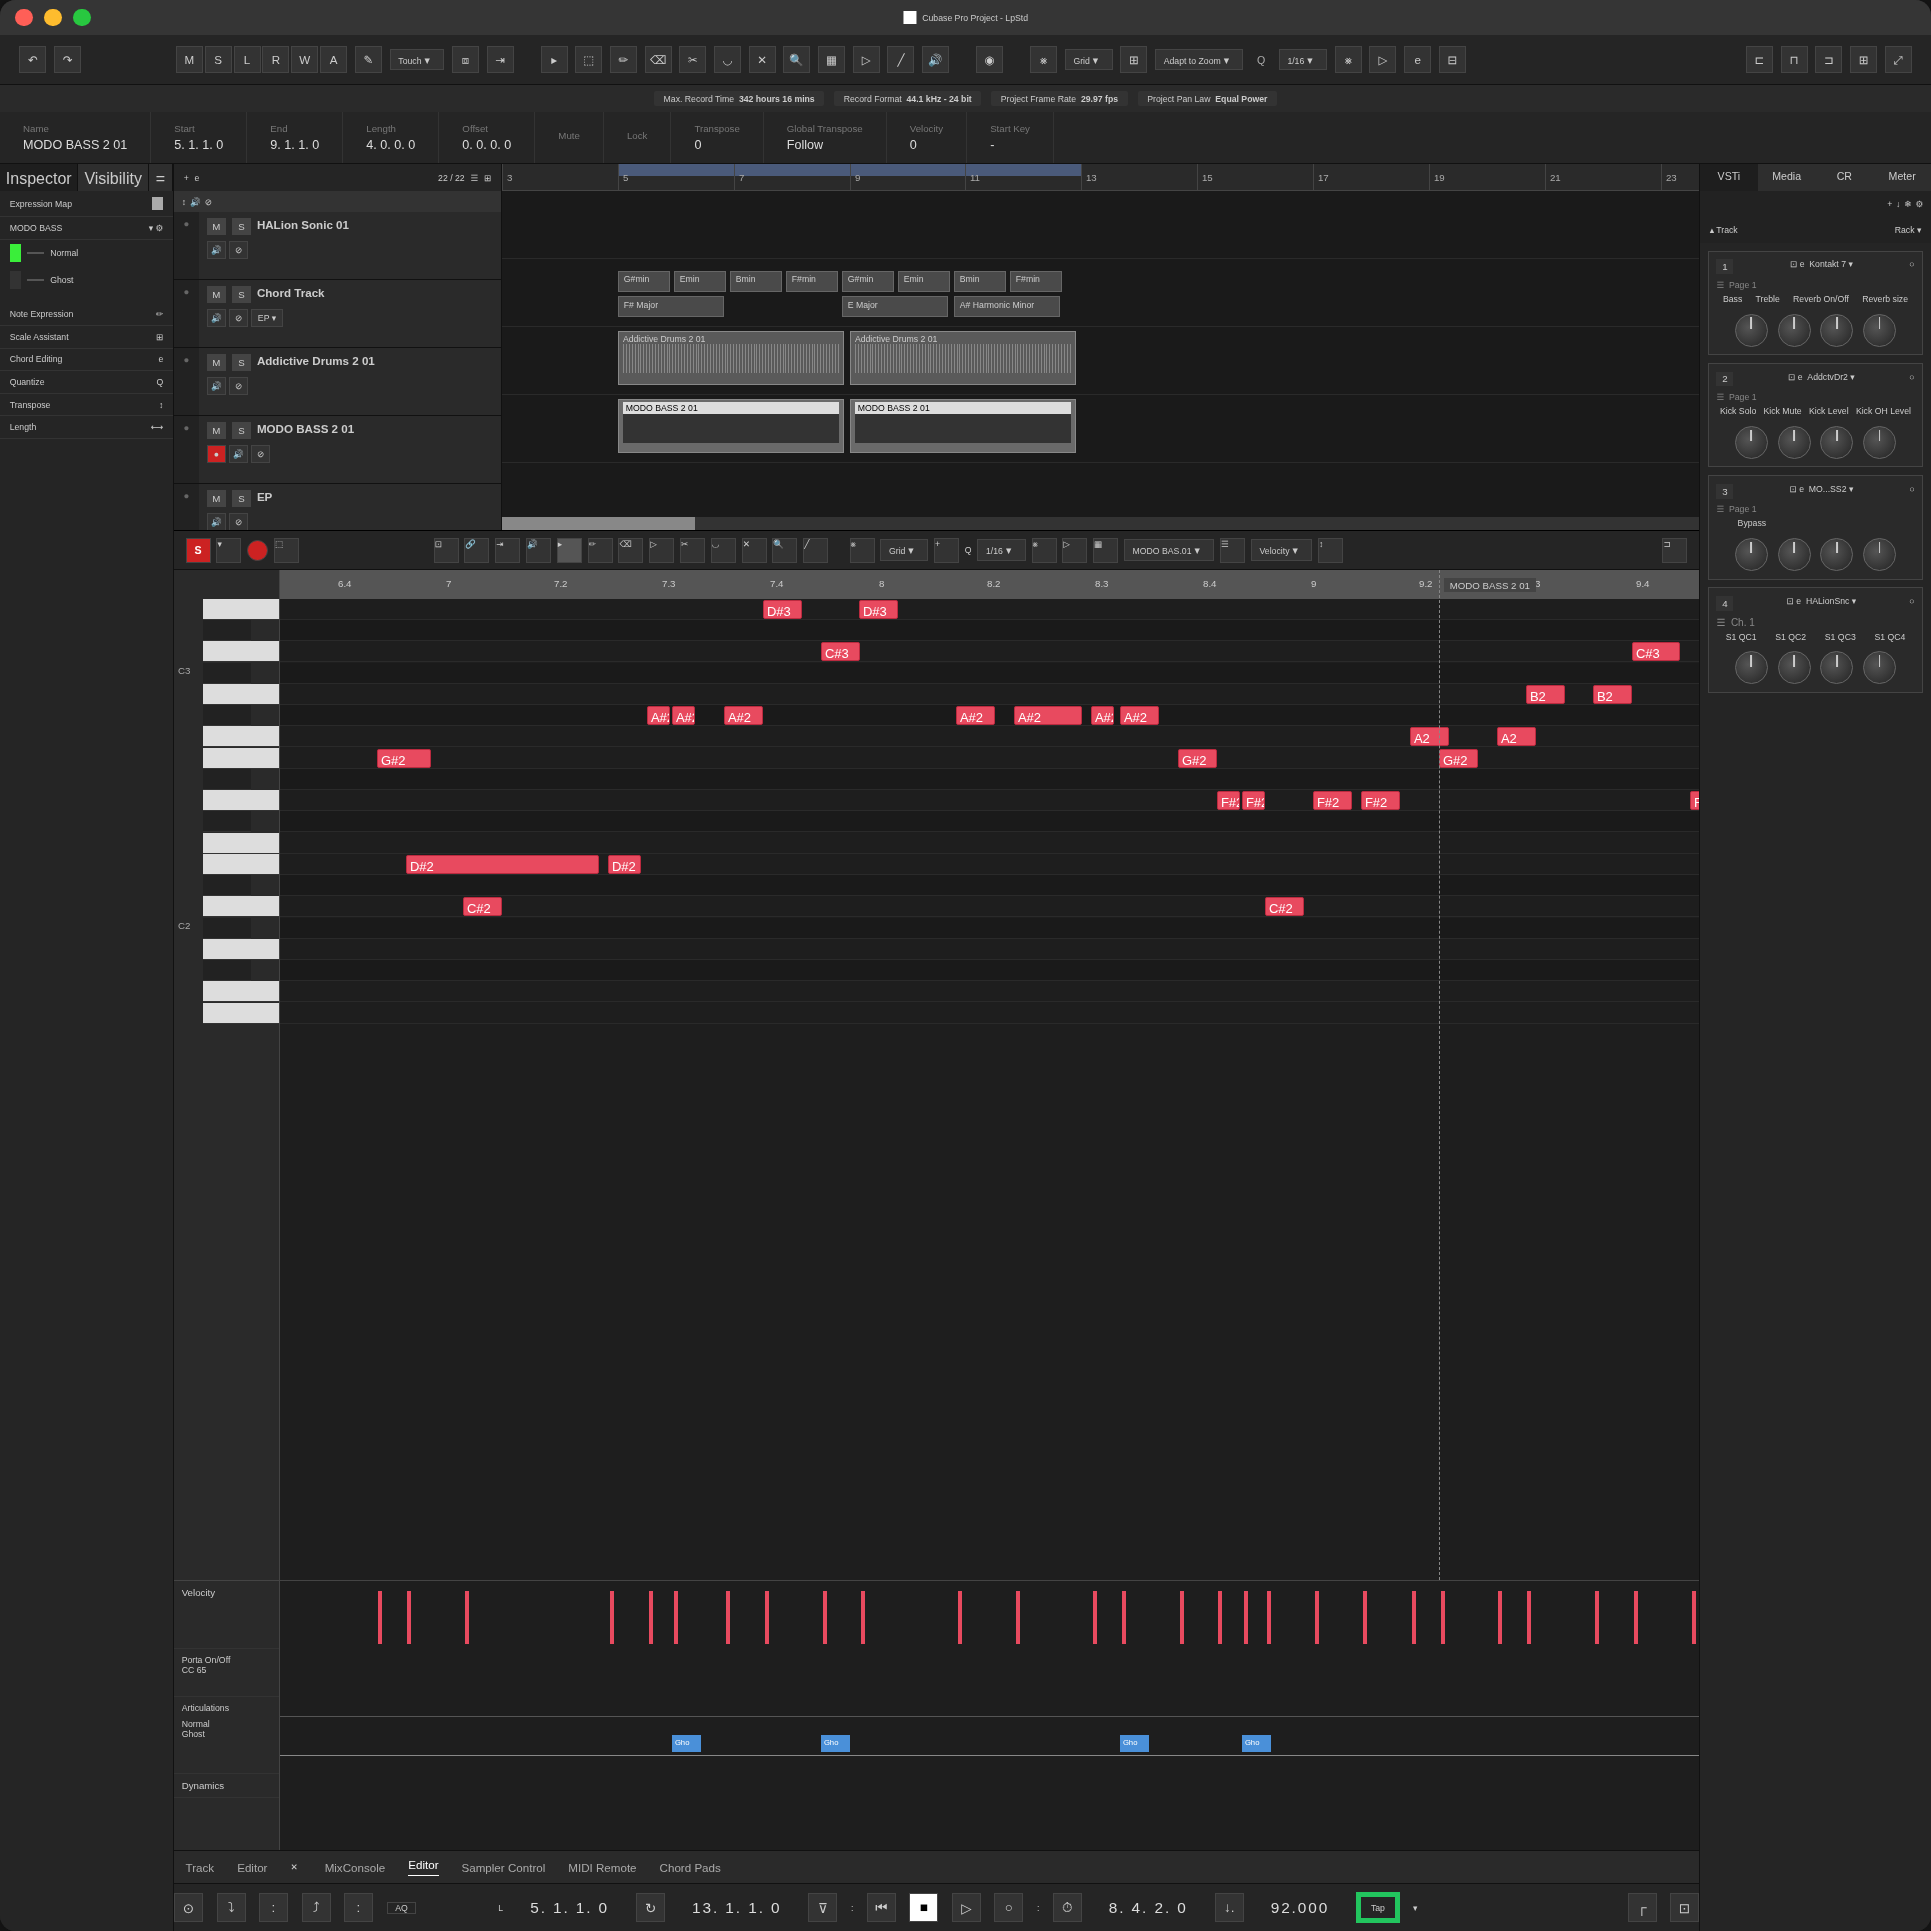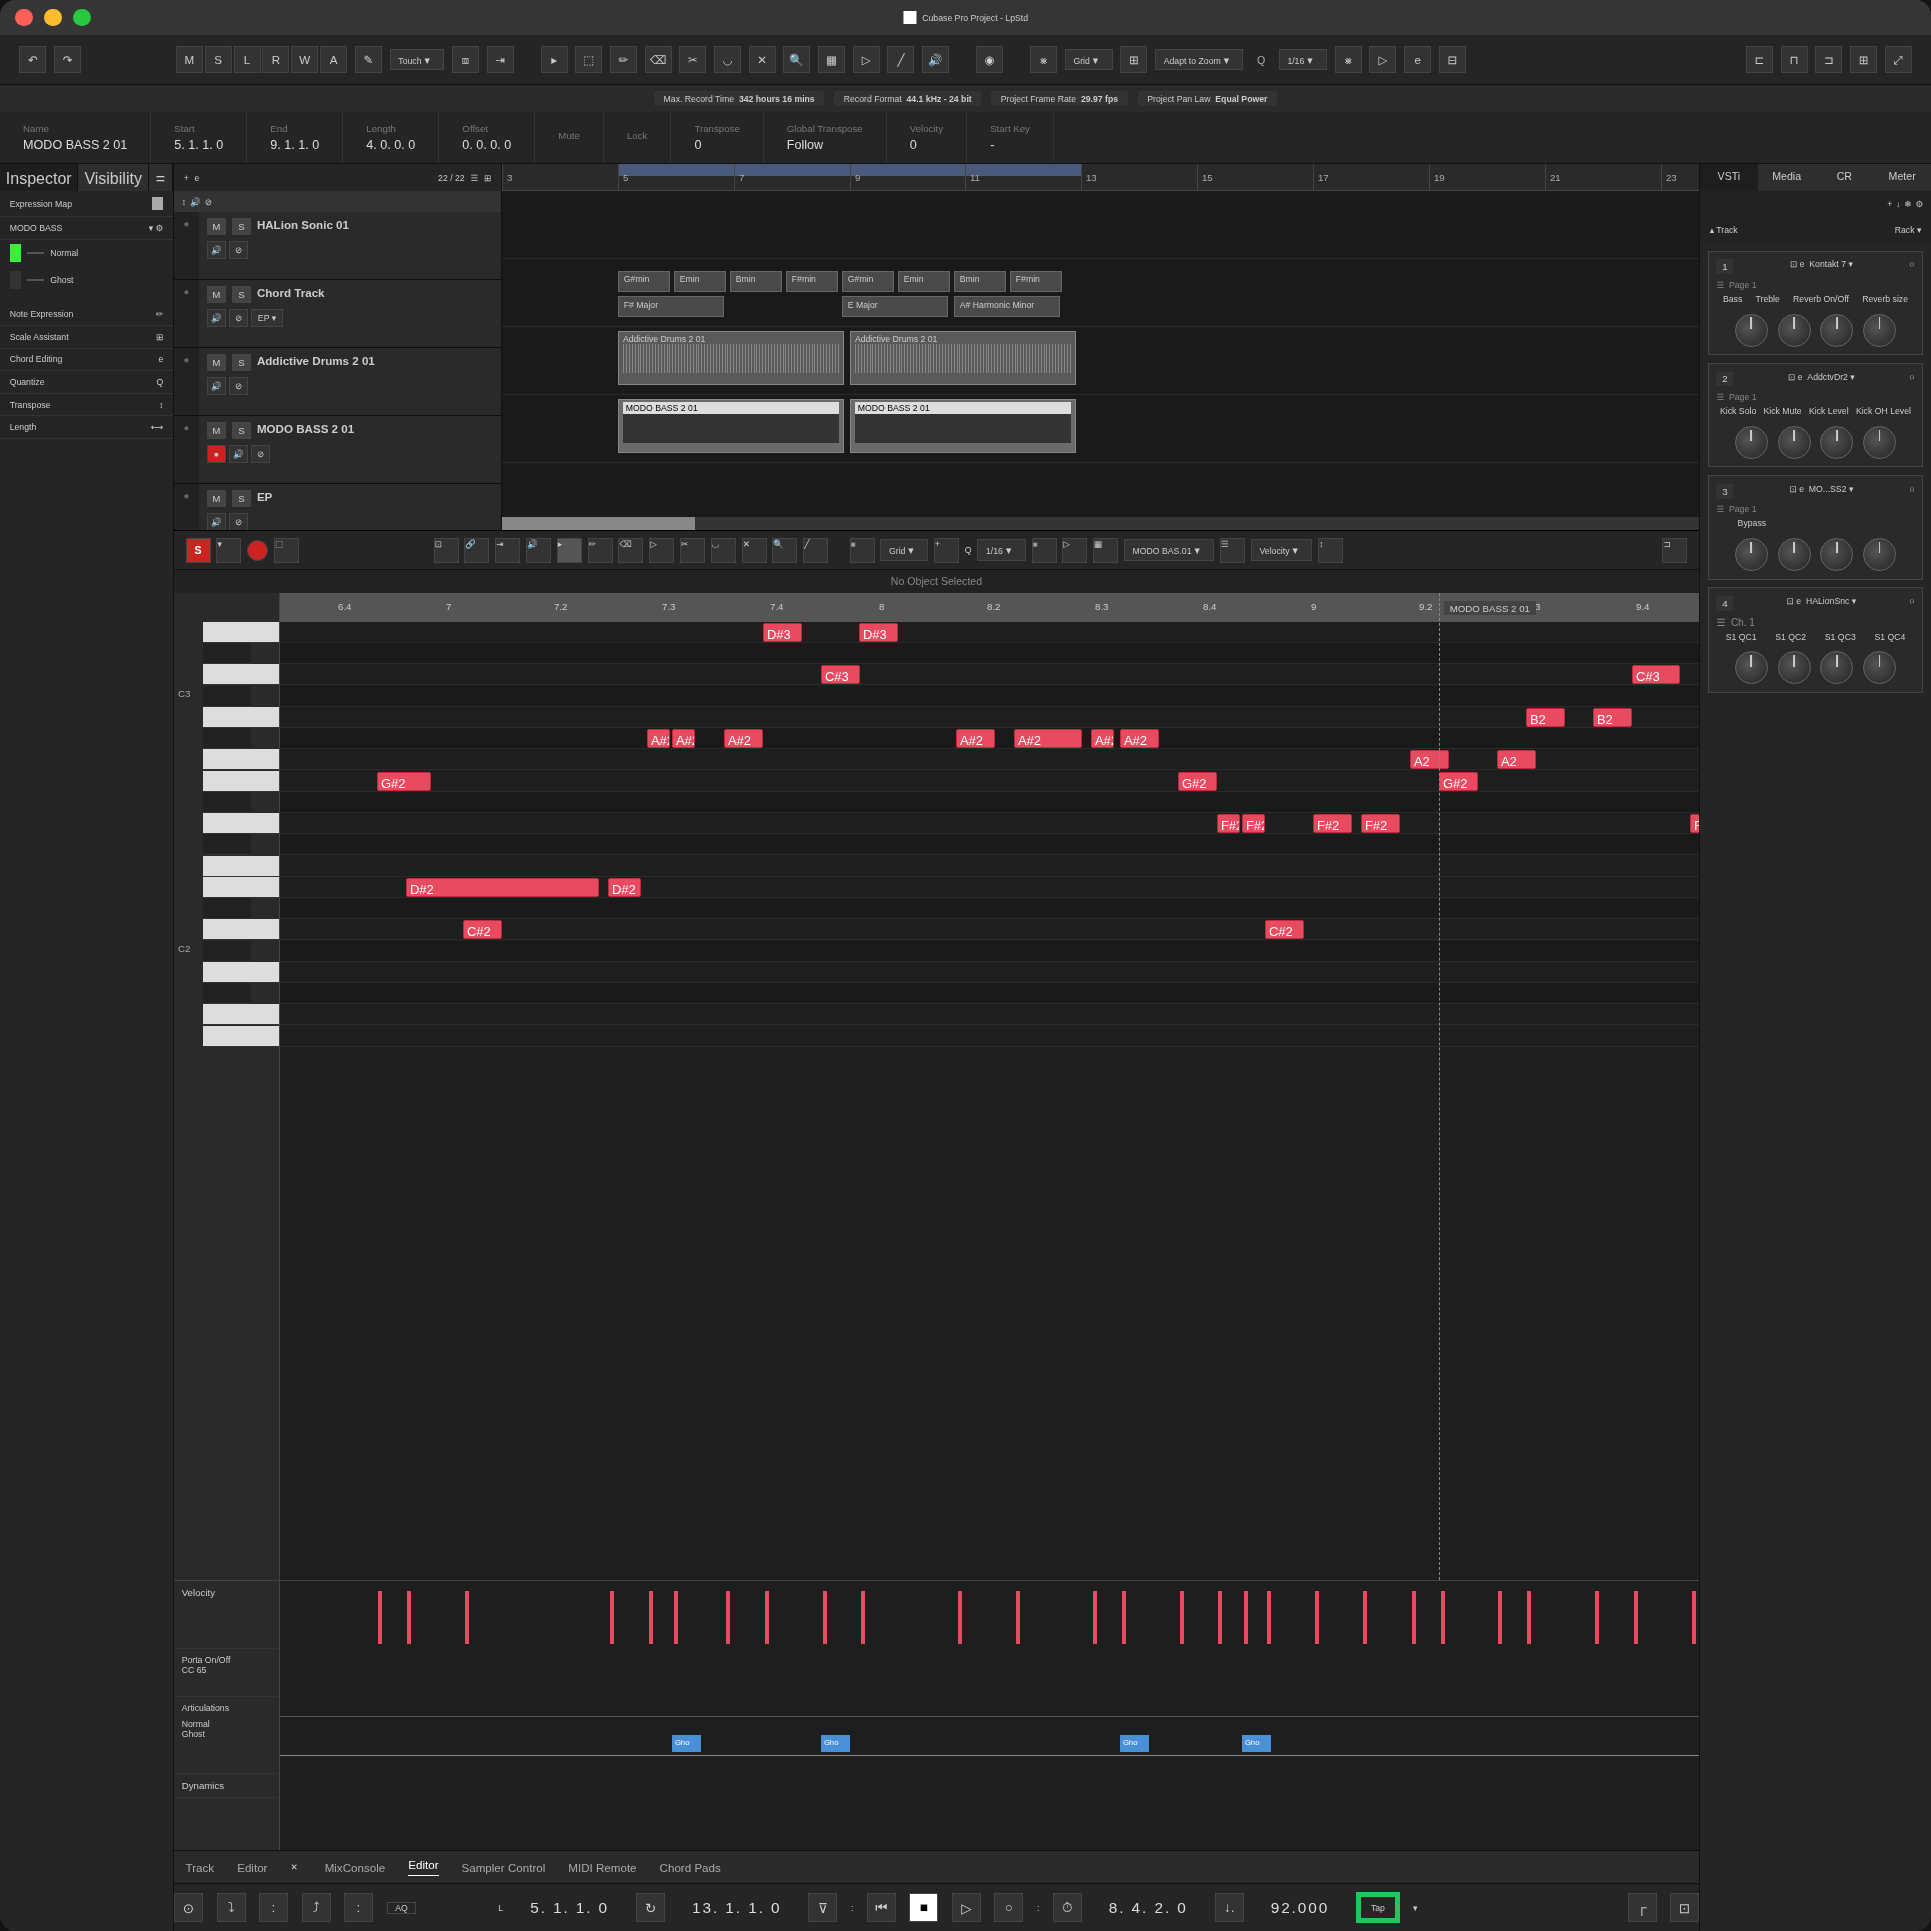--- a/index.html
+++ b/index.html
@@ -466,21 +466,20 @@
           <div class="ed-btn">⨳</div>
           <div class="ed-btn">▷</div>
           <div class="ed-btn">▦</div>
           <div class="tb-select"><span>MODO BAS.01</span> ▾</div>
           <div class="ed-btn">☰</div>
           <div class="tb-select"><span>Velocity</span> ▾</div>
           <div class="ed-btn">↕</div>
           <div style="flex:1"></div>
           <div class="ed-btn">⊐</div>
         </div>
-        <div class="ed-status">No Object Selected</div>
         <div class="piano-roll">
           <div class="piano-keys" id="pkeys">
               <div class="pkey white" style="top: 29px;"></div>
               <div class="pkey black" style="top: 50px;"></div>
               <div class="pkey white" style="top: 71px;"></div>
               <div class="pkey black" style="top: 93px;"></div>
               <div class="pkey white" style="top: 114px;"></div>
               <div class="pkey black" style="top: 135px;"></div>
               <div class="pkey white" style="top: 156px;"></div>
               <div class="pkey white" style="top: 178px;"></div>

